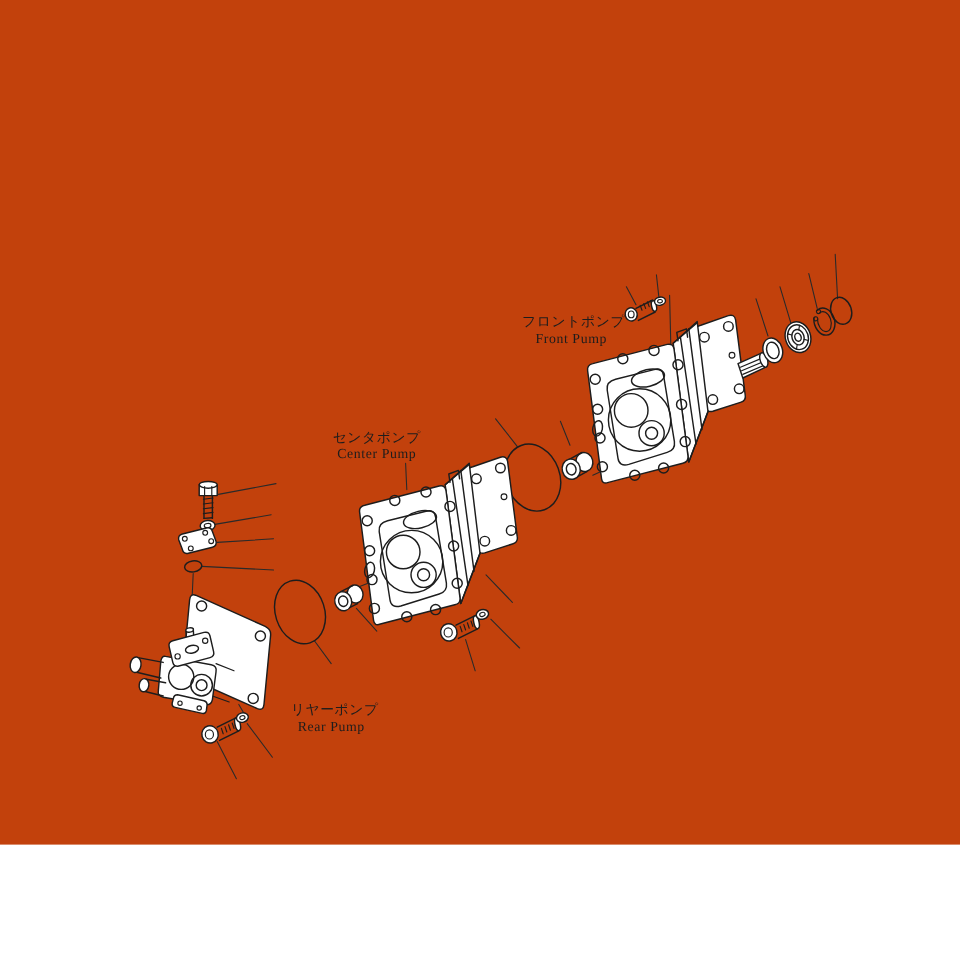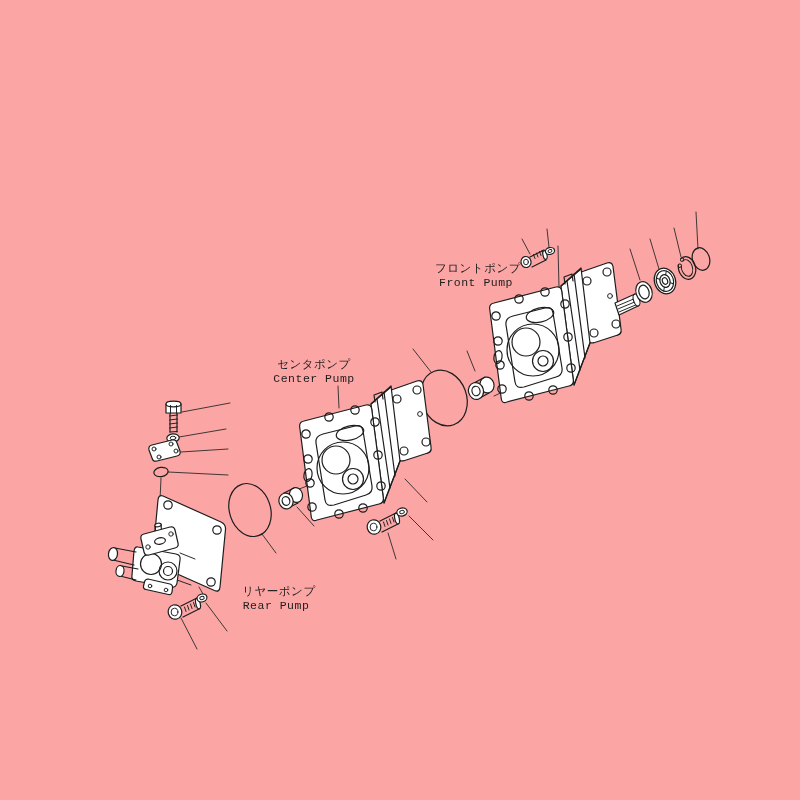--- a/index.html
+++ b/index.html
@@ -1,18 +1,18 @@
 <!DOCTYPE html>
 <html><head>
 <meta charset="utf-8">
 <style>
   html,body{margin:0;padding:0;background:#ffffff;}
   .stage{
-    position:relative;width:800px;height:800px;background:#fca5a5;
-    font-family:Liberation Mono, monospace;
+    position:relative;width:800px;height:704px;background:#c2410c;
+    font-family:Liberation Serif, serif;
     overflow:hidden;
   }
   svg{position:absolute;left:0;top:0;}
   svg *{vector-effect:none;}
   .ln{stroke:#1d1d1d;stroke-width:1.2;fill:none;stroke-linecap:round;stroke-linejoin:round;}
   .lnw{stroke:#1d1d1d;stroke-width:1.2;fill:#ffffff;stroke-linejoin:round;}
   .thin{stroke:#1d1d1d;stroke-width:0.95;fill:none;stroke-linecap:round;}
   .lead{stroke:#2a2a2a;stroke-width:0.9;fill:none;stroke-linecap:round;}
   .lbl{fill:#1d1d1d;font-size:11.5px;letter-spacing:0.5px;}
 </style>

